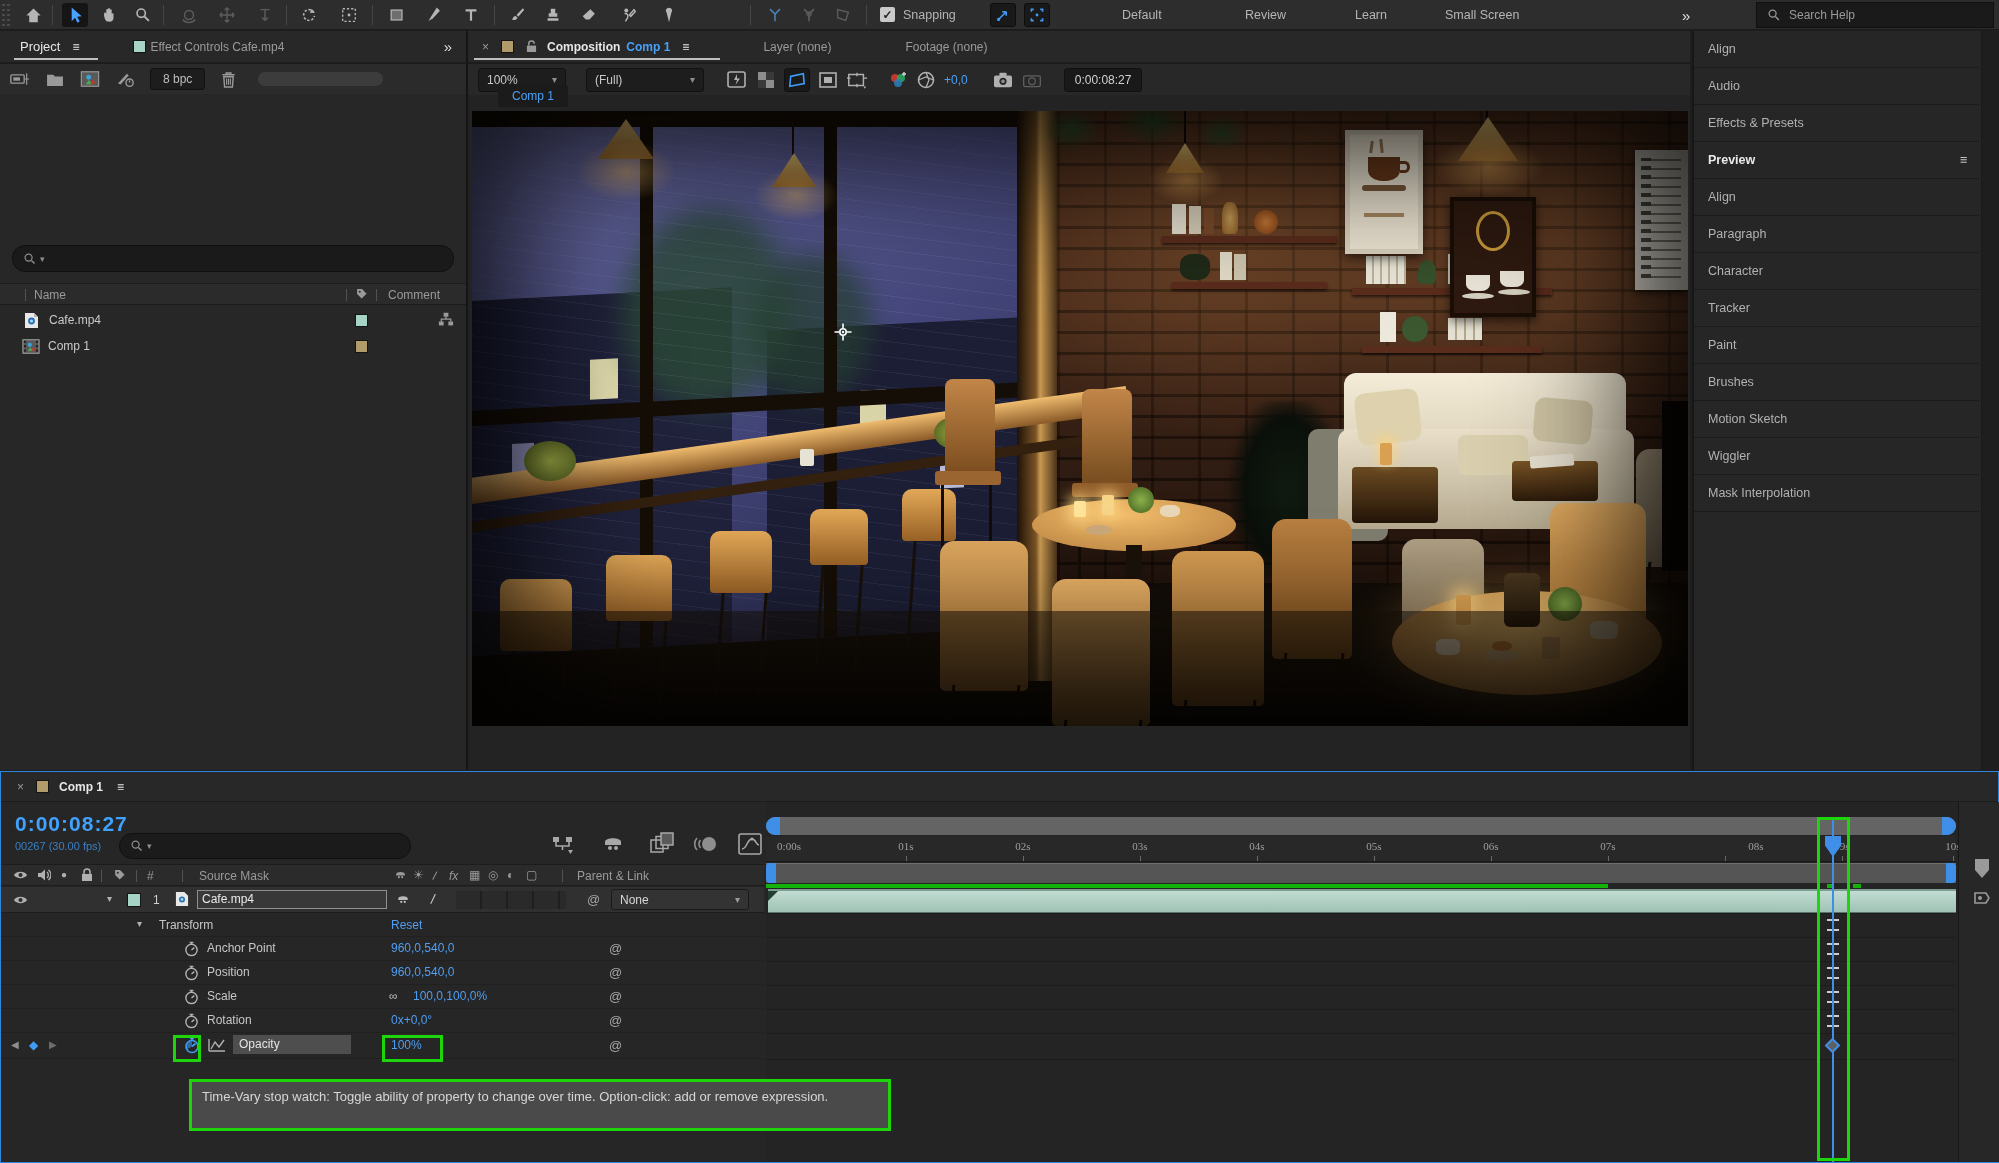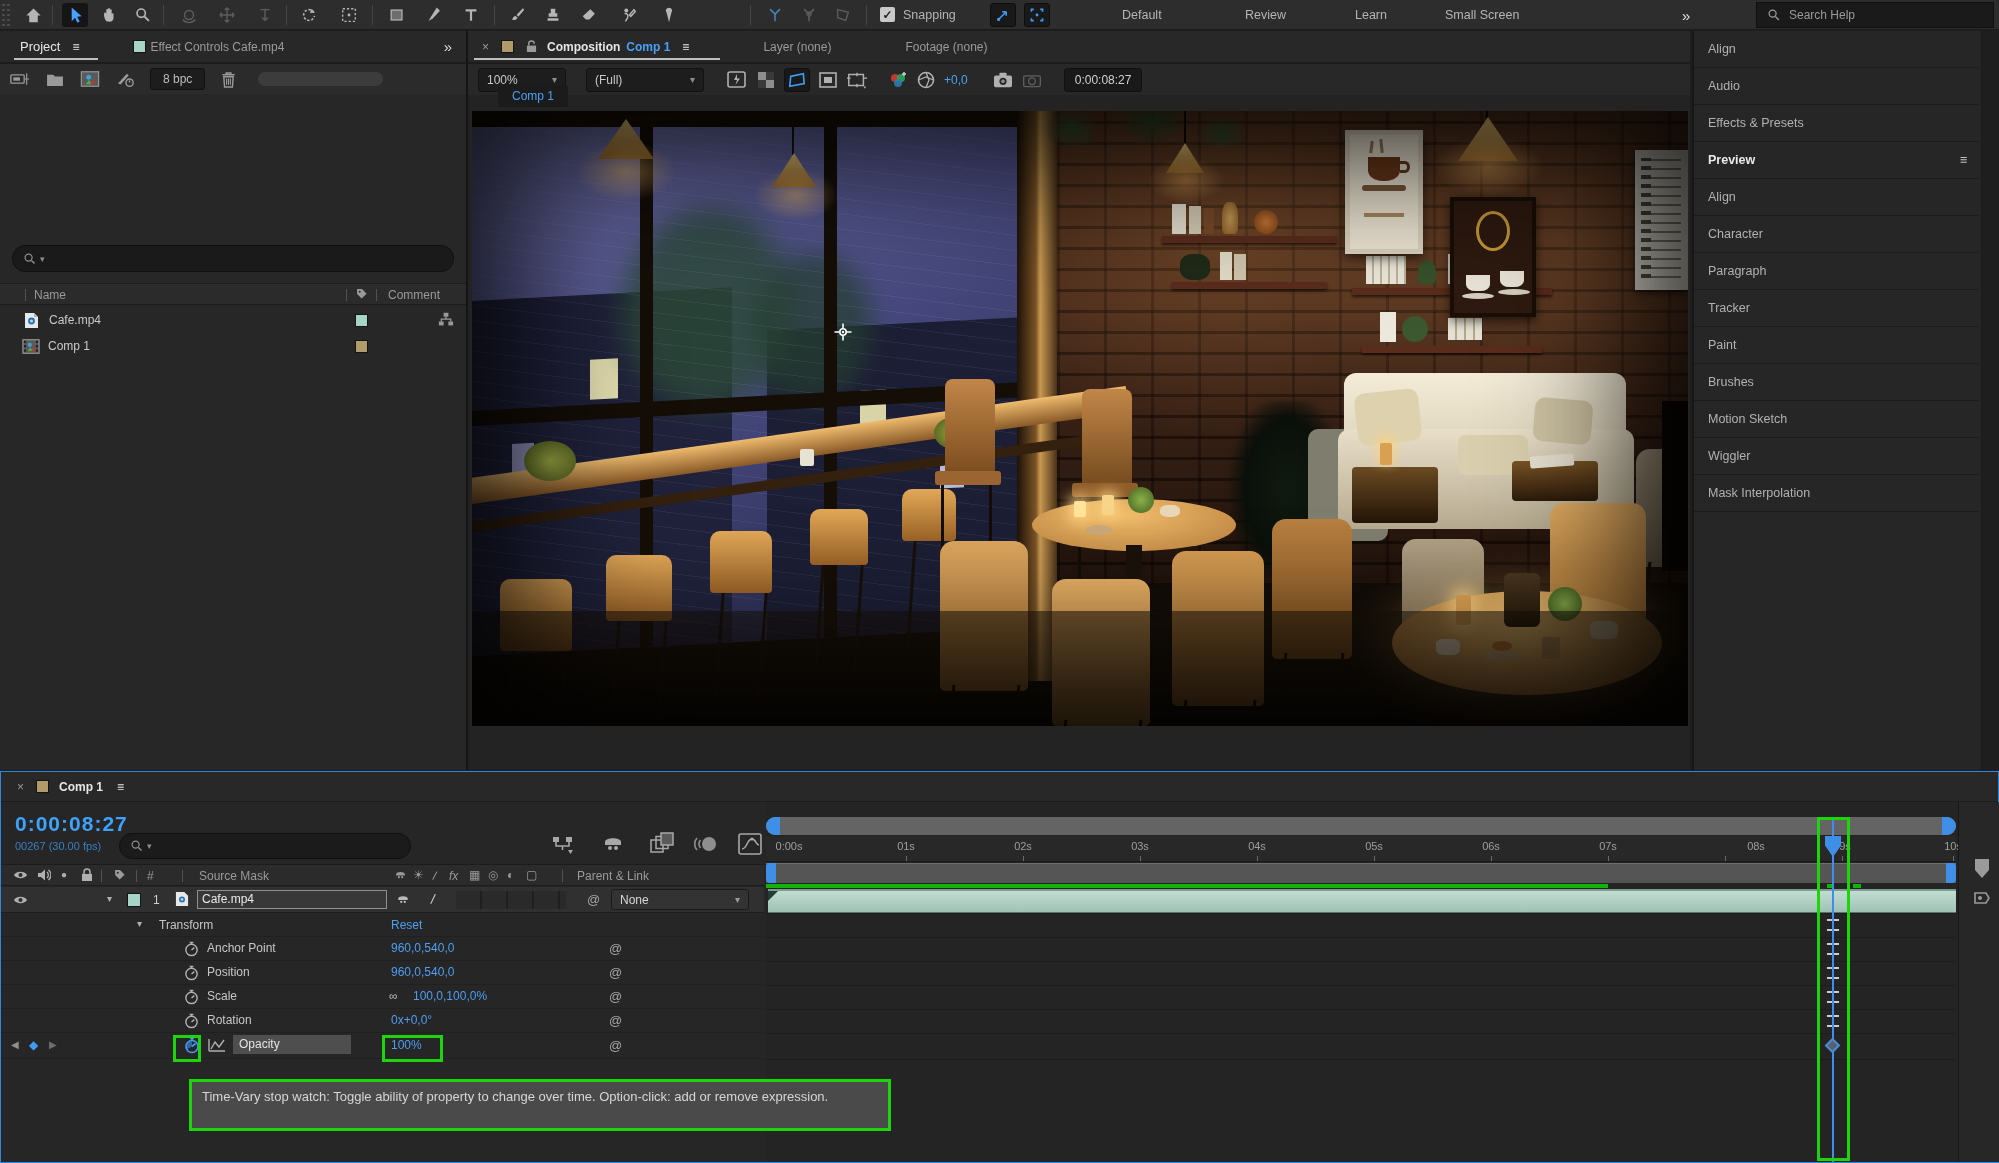--- a/index.html
+++ b/index.html
@@ -78,21 +78,21 @@
             border-bottom:1px solid #1c1c1c; color:#9a9a9a; }
   .layer-row { left:0; top:115px; width:763px; height:26px; background:#303030; border-bottom:1px solid #1d1d1d; }
   .namebox { border:1px solid #8f8f8f; background:#383838; color:#e8e8e8; padding:1px 6px 2px 4px; }
   .parentbox { background:#333333; border:1px solid #1a1a1a; border-radius:3px; color:#d6d6d6;
                display:flex; align-items:center; justify-content:space-between; padding:0 8px;text-align:right; }
   .prow { left:0; width:763px; height:24px; border-bottom:1px solid #202020; }
   .plabel { color:#c6c6c6; }
   .pvalue { color:#4f9ef2; }
   .pickwhip { color:#a5a5a5; font-size:13px; }
   .chip { background:#4e4e4e; color:#e2e2e2; padding:2px 14px 3px 6px; }
-  .rpane { left:765px; top:30px; width:1192px; height:360px; background:#242424; overflow:hidden; }
+  .rpane { left:765px; top:30px; width:1192px; height:360px; background:#242424; overflow:hidden;font-family:Liberation Serif, serif; }
   .rgutter { left:1957px; top:30px; width:41px; height:360px; background:#272727; border-left:1px solid #181818; }
   .ruler-label { position:absolute; width:60px; text-align:center; color:#9f9f9f; font-size:11px; }
   .tick { position:absolute; width:1px; height:5px; background:#6a6a6a; }
   .ibeam { position:absolute; width:12px; height:12px; border-top:2px solid #cdcdcd; border-bottom:2px solid #cdcdcd;
            background:linear-gradient(#cdcdcd,#cdcdcd) center/2px 100% no-repeat; }
   .greenbox { position:absolute; border:3px solid #1ed40a; z-index:40; }
   .tooltip { left:188px; top:307px; width:702px; height:52px; background:#4a4a4a; border:3px solid #1ed40a;
              color:#d6d6d6; font-size:13px; padding:6px 10px; line-height:1.45; z-index:41; }
 
   
@@ -641,24 +641,24 @@
         <span>Effects &amp; Presets</span>
       </div>
     <div class="sideitem" style="color:#eaeaea;font-weight:bold">
       <span>Preview</span>
       <span style="margin-left:auto;margin-right:12px;font-weight:normal;color:#c3c3c3">≡</span>
     </div>
     <div class="sideitem">
         <span>Align</span>
       </div>
     <div class="sideitem">
+        <span>Paragraph</span>
+      </div>
+    <div class="sideitem">
         <span>Character</span>
-      </div>
-    <div class="sideitem">
-        <span>Paragraph</span>
       </div>
     <div class="sideitem">
         <span>Tracker</span>
       </div>
     <div class="sideitem">
         <span>Paint</span>
       </div>
     <div class="sideitem">
         <span>Brushes</span>
       </div>

